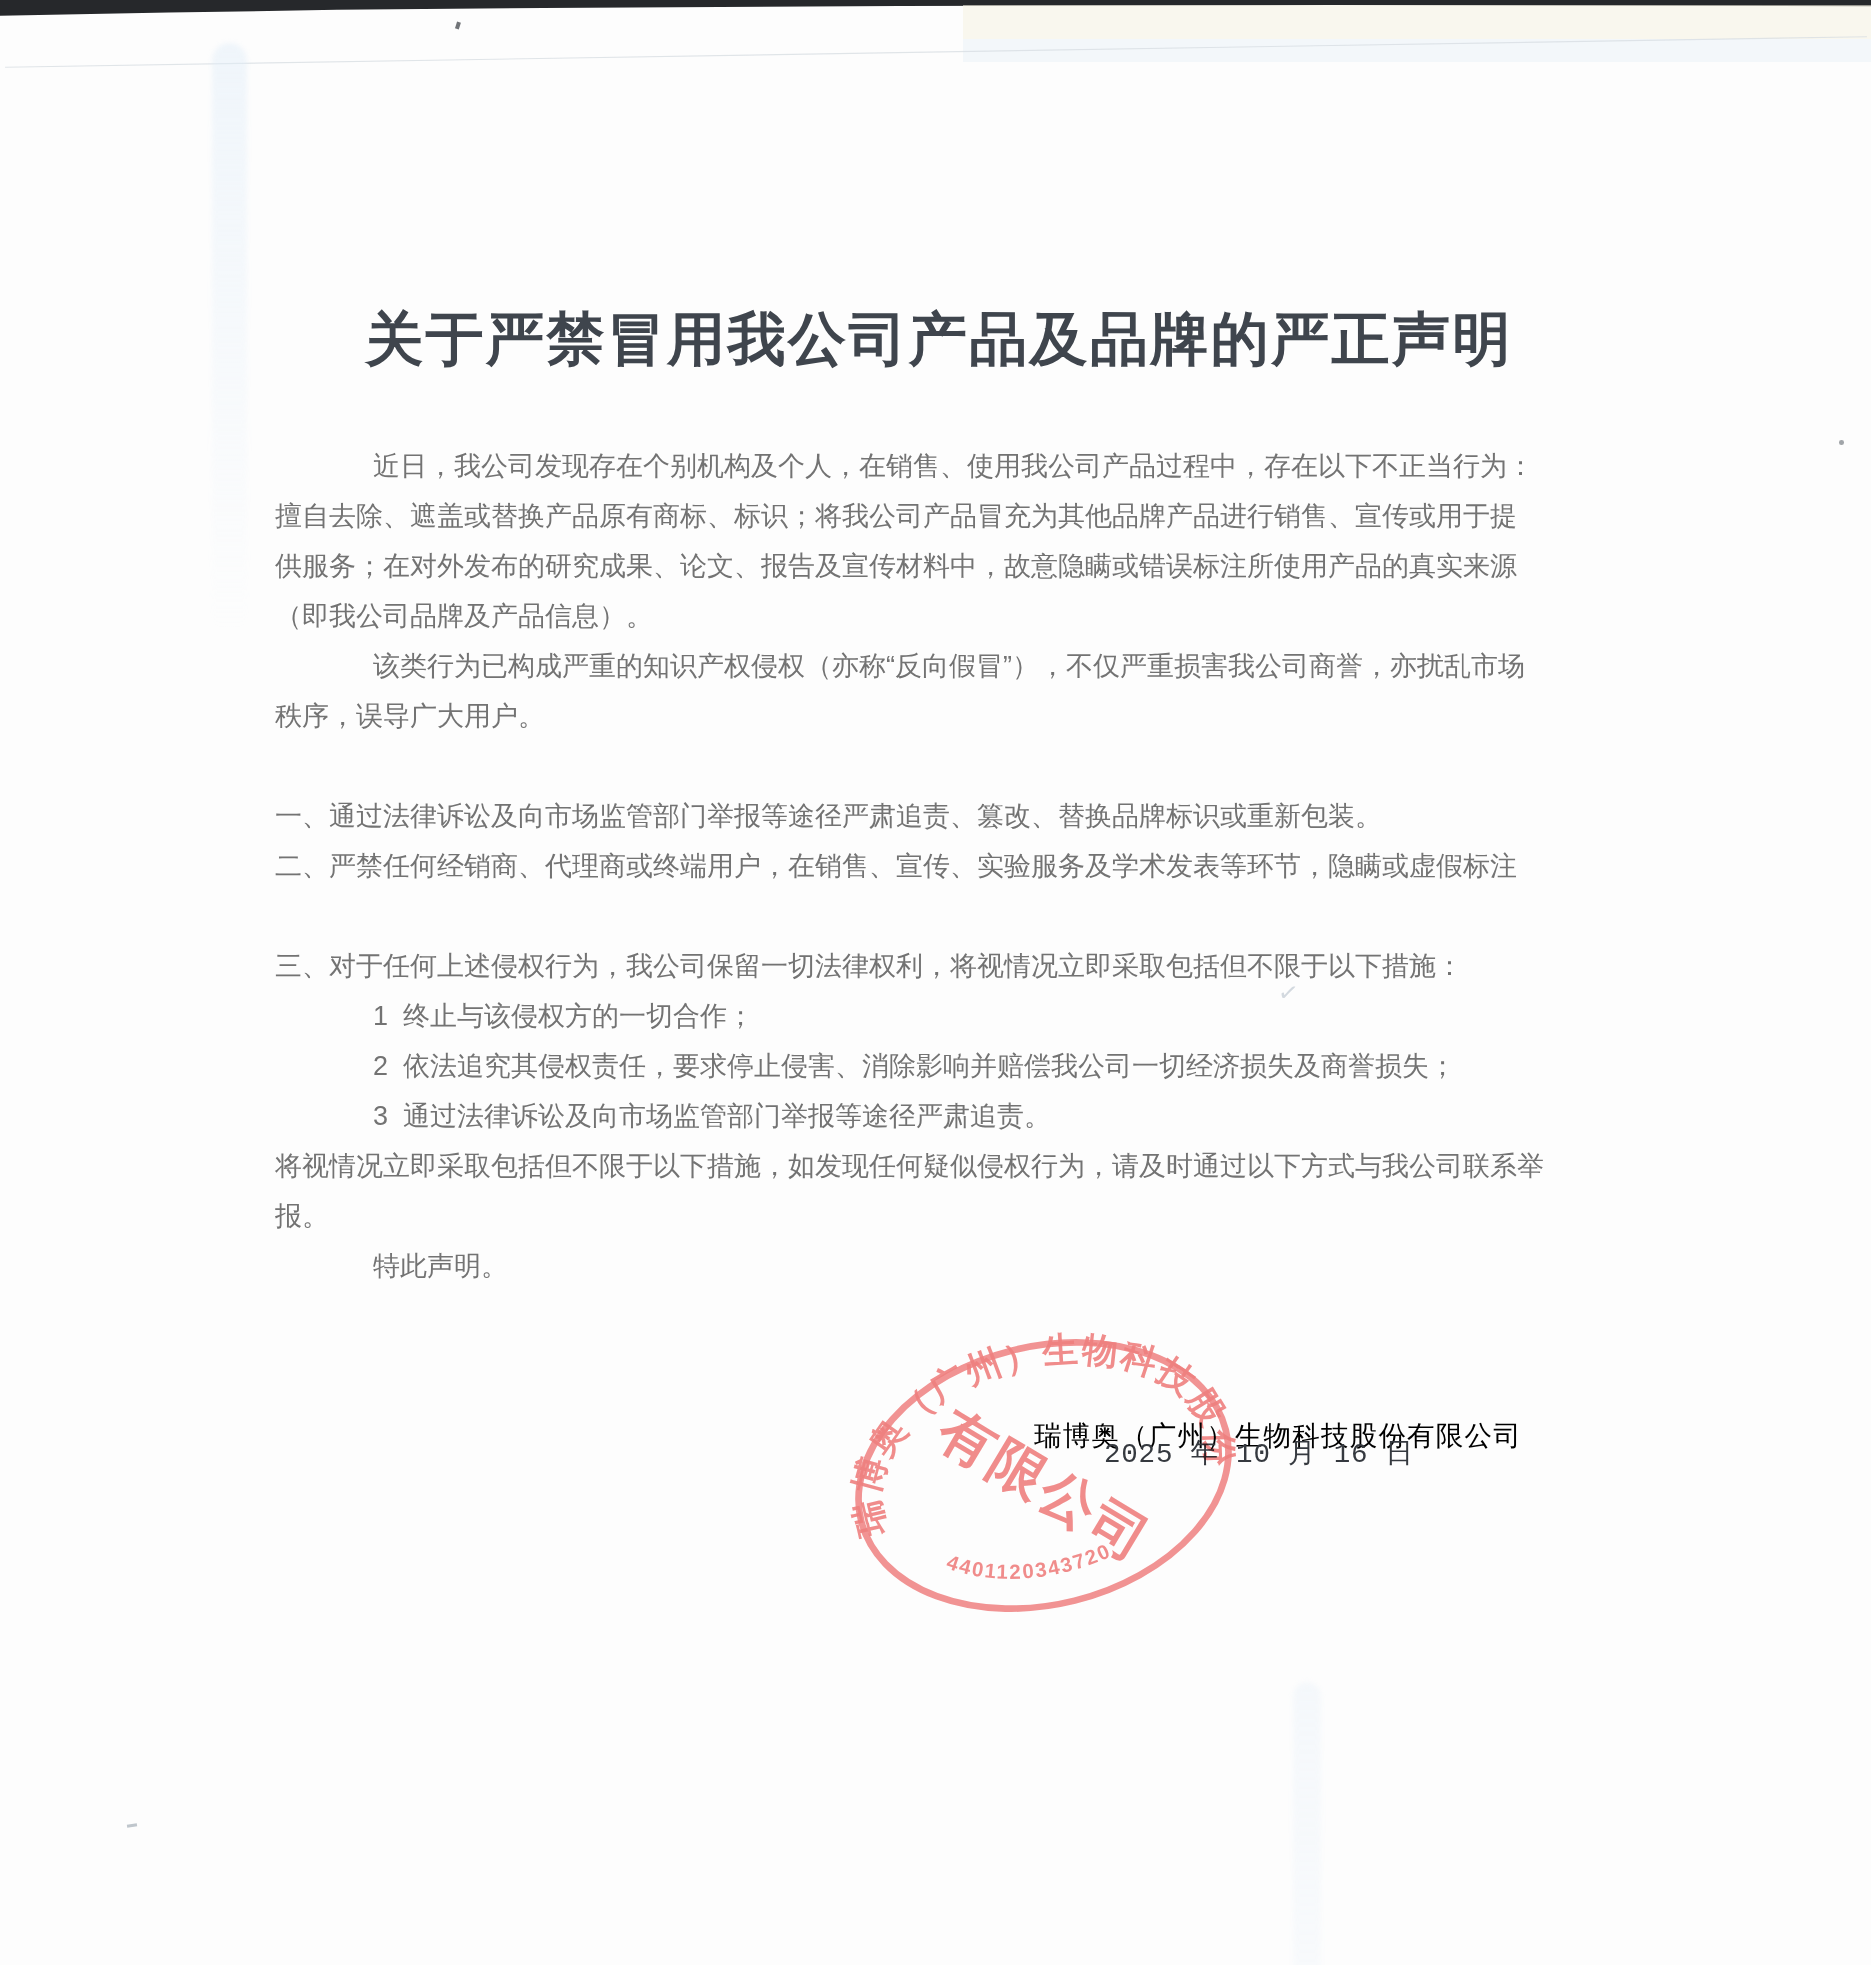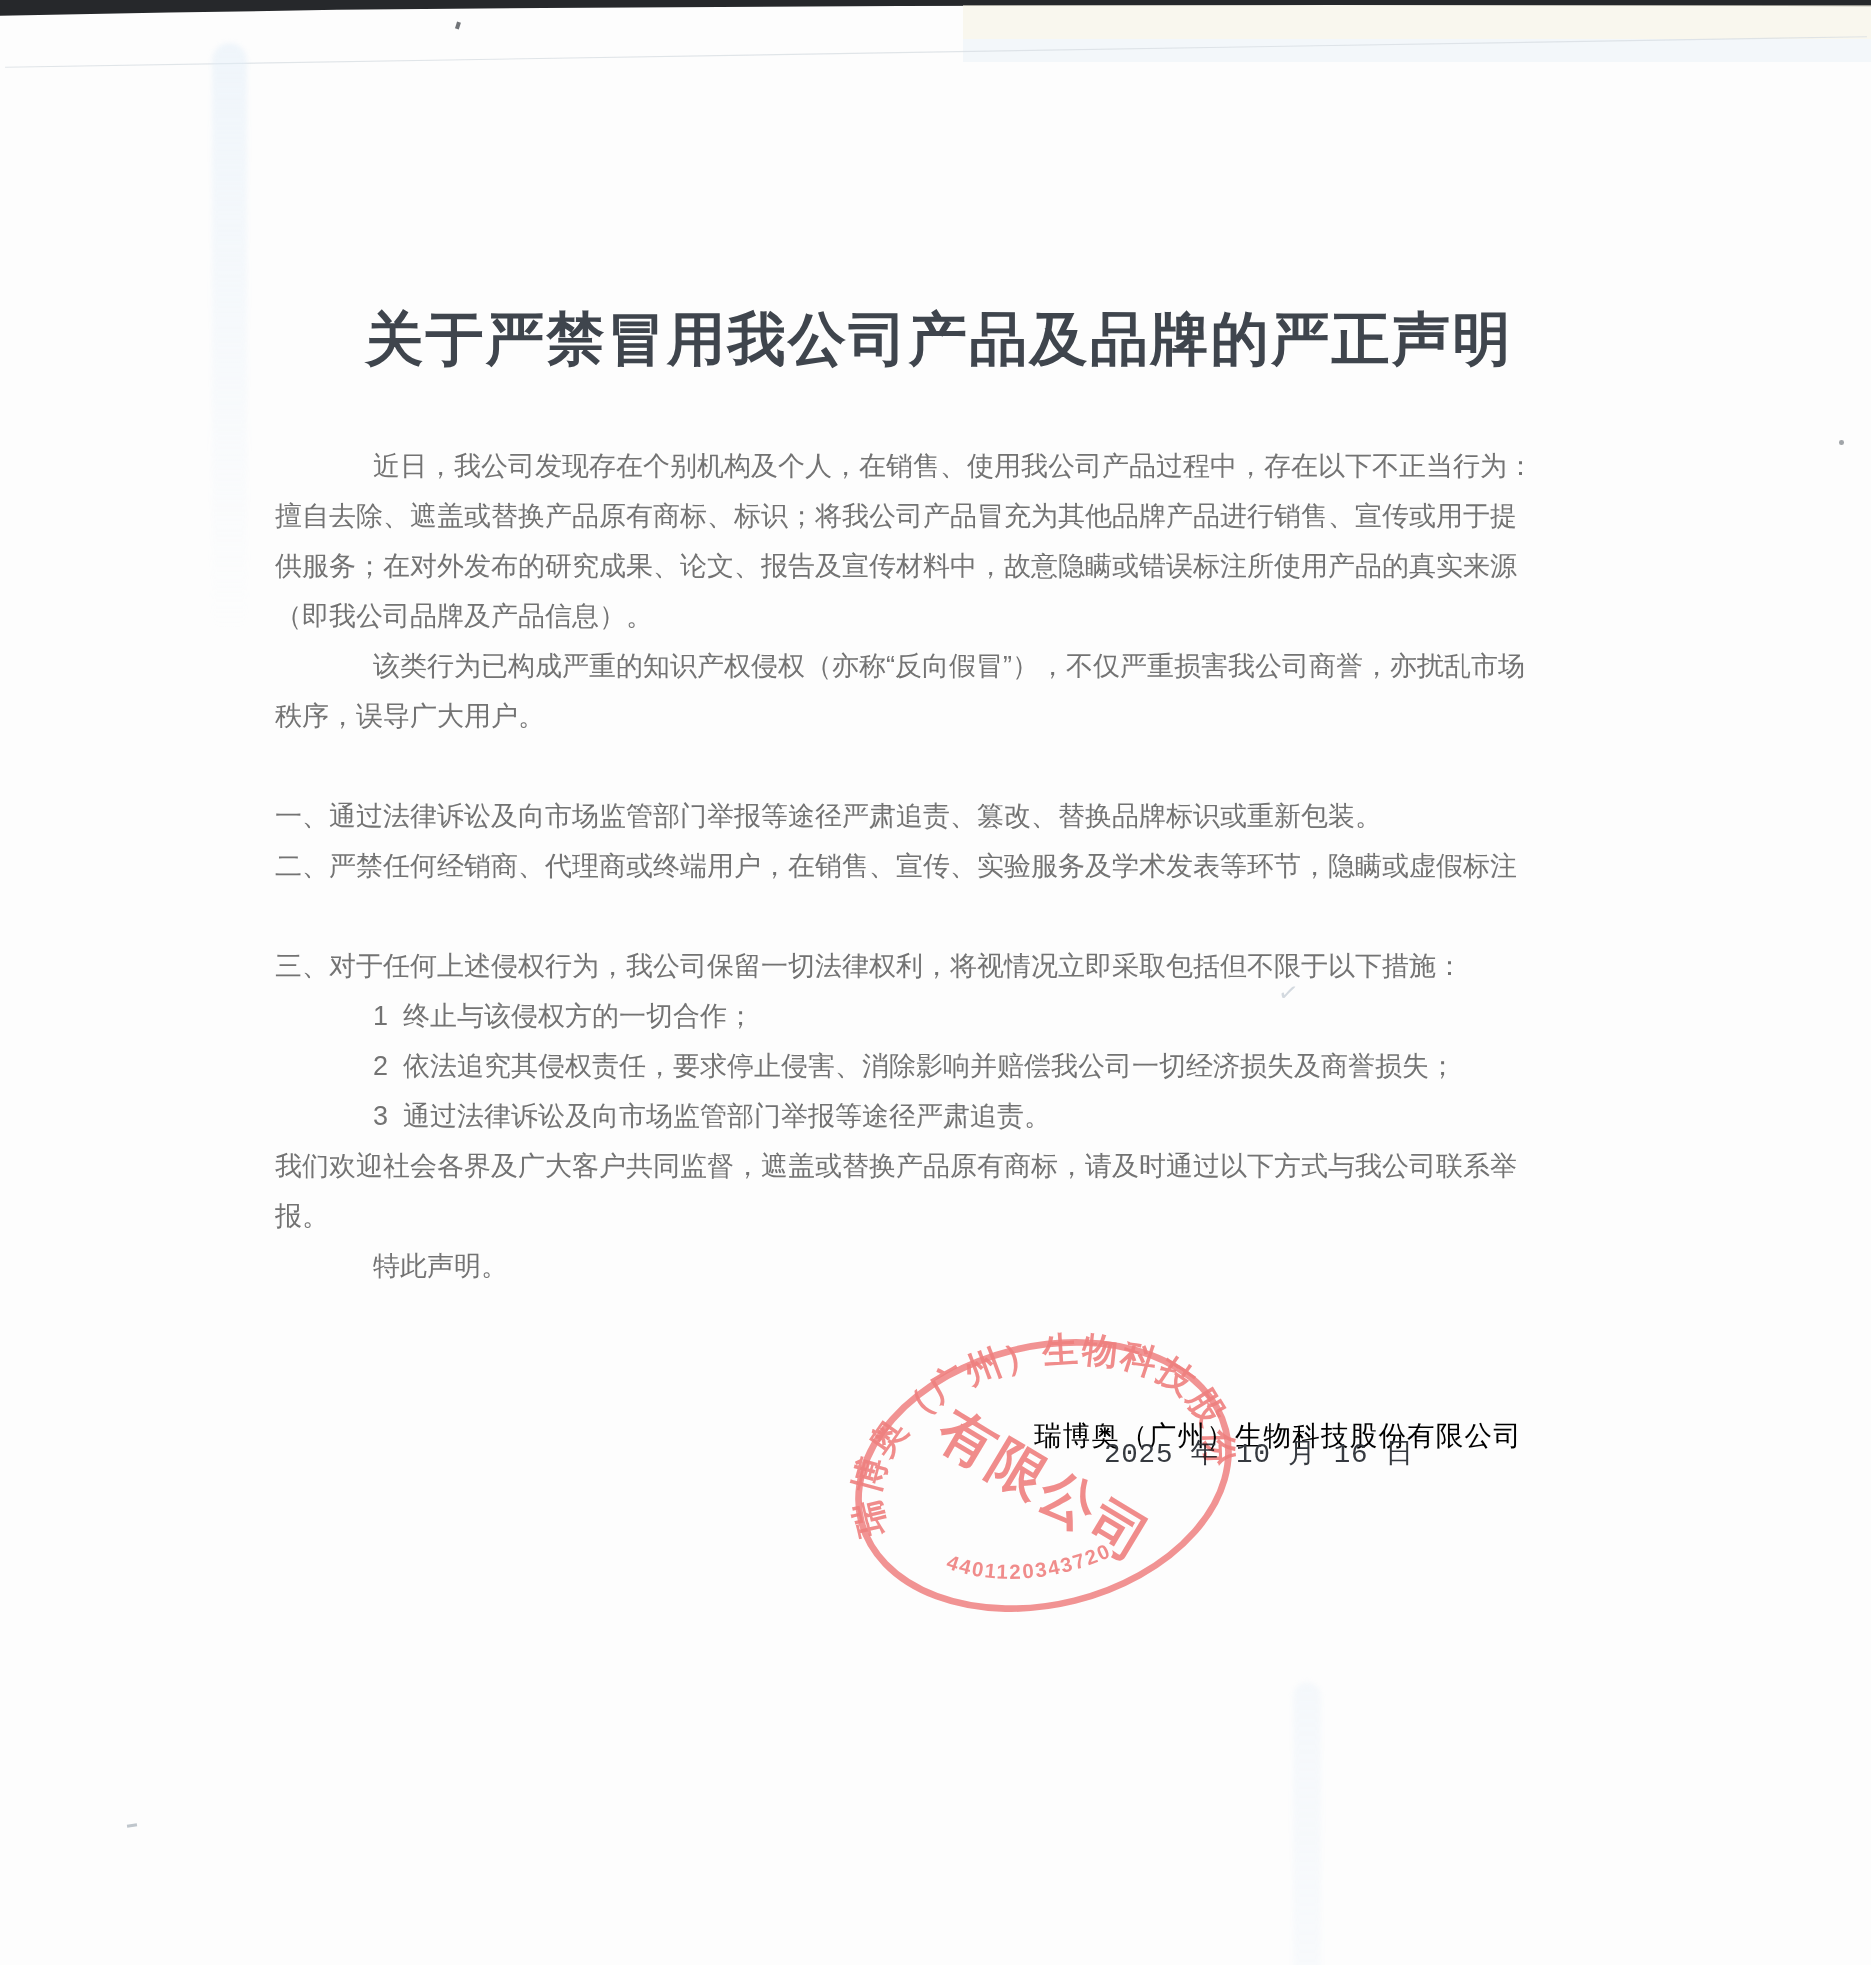--- a/index.html
+++ b/index.html
@@ -84,21 +84,21 @@
   <div class="line" style="--i:2">供服务；在对外发布的研究成果、论文、报告及宣传材料中，故意隐瞒或错误标注所使用产品的真实来源</div>
   <div class="line" style="--i:3">（即我公司品牌及产品信息）。</div>
   <div class="line ind" style="--i:4">该类行为已构成严重的知识产权侵权（亦称“反向假冒”），不仅严重损害我公司商誉，亦扰乱市场</div>
   <div class="line" style="--i:5">秩序，误导广大用户。</div>
   <div class="line" style="--i:7">一、通过法律诉讼及向市场监管部门举报等途径严肃追责、篡改、替换品牌标识或重新包装。</div>
   <div class="line" style="--i:8">二、严禁任何经销商、代理商或终端用户，在销售、宣传、实验服务及学术发表等环节，隐瞒或虚假标注</div>
   <div class="line" style="--i:10">三、对于任何上述侵权行为，我公司保留一切法律权利，将视情况立即采取包括但不限于以下措施：</div>
   <div class="line ind" style="--i:11">1  终止与该侵权方的一切合作；</div>
   <div class="line ind" style="--i:12">2  依法追究其侵权责任，要求停止侵害、消除影响并赔偿我公司一切经济损失及商誉损失；</div>
   <div class="line ind" style="--i:13">3  通过法律诉讼及向市场监管部门举报等途径严肃追责。</div>
-  <div class="line" style="--i:14">我们欢迎社会各界及广大客户共同监督，遮盖或替换产品原有商标，请及时通过以下方式与我公司联系举</div>
+  <div class="line" style="--i:14">将视情况立即采取包括但不限于以下措施，如发现任何疑似侵权行为，请及时通过以下方式与我公司联系举</div>
   <div class="line" style="--i:15">报。</div>
   <div class="line ind" style="--i:16">特此声明。</div>
 
   <div class="sig-company">瑞博奥（广州）生物科技股份有限公司</div>
   <div class="sig-date">2025 年 10 月 16 日</div>
 
   <svg class="seal-svg" viewBox="0 0 1010 760">
     <g transform="rotate(-14 505 375)">
       <ellipse cx="505" cy="375" rx="478" ry="328" fill="none" stroke="#ee6f6e" stroke-width="17" stroke-opacity="0.85"></ellipse>
       <path id="sealTopArc" d="M 99 456 A 425 278 0 1 1 911 456" fill="none" stroke="none"></path>

